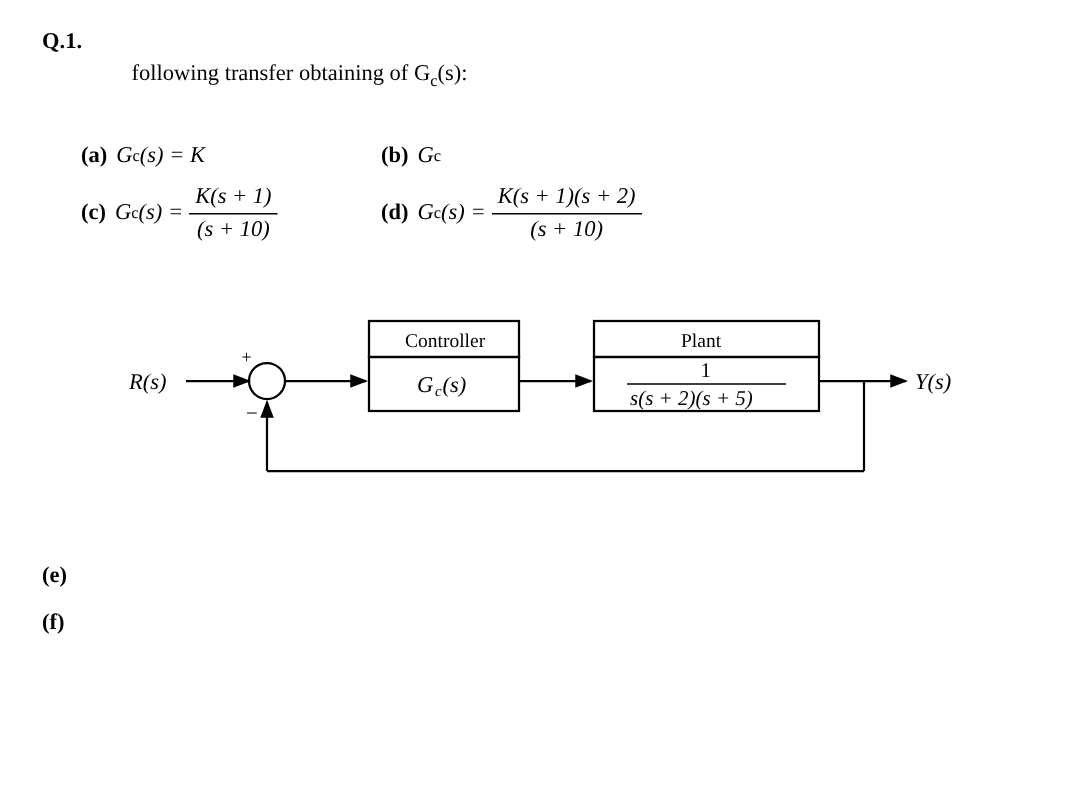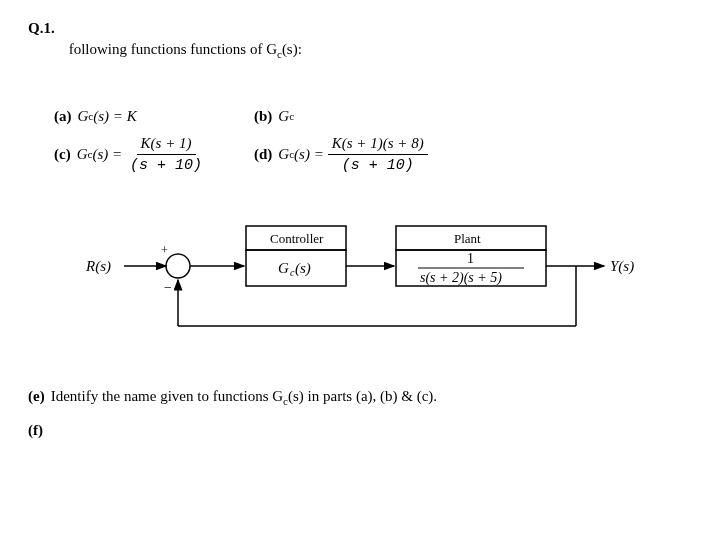--- a/index.html
+++ b/index.html
@@ -6,52 +6,52 @@
     body {
       width: 712px;
       height: 536px;
       background: #fff;
       font-family: 'Times New Roman', serif;
       font-size: 15px;
       color: #000;
       padding: 18px 28px;
       line-height: 1.4;
     }
-    .question-header { display: flex; margin-bottom: 44px; }
+    .question-header { display: flex; margin-bottom: 32px; gap: 19px; }
     .qnum { font-weight: bold; margin-right: 14px; }
     .qtext { flex: 1; }
     .parts-grid {
       display: grid;
       grid-template-columns: 200px 260px;
       grid-template-rows: auto auto;
       row-gap: 6px;
       margin-left: 26px;
       margin-bottom: 40px;
     }
     .part { display: flex; align-items: center; }
     .part-label { font-weight: bold; margin-right: 6px; }
     .fstyle { font-style: italic; }
     .sub { vertical-align: sub; font-size: 11px; font-style: normal; }
     .frac { display: inline-flex; flex-direction: column; align-items: center; vertical-align: middle; margin-left: 4px; text-align: right; }
     .frac-top { border-bottom: 1px solid #000; padding: 0 4px; }
-    .frac-bot { padding: 0 4px; font-family: Liberation Mono, monospace; }
+    .frac-bot { padding: 0 4px; }
     .diagram { margin: 0 auto 40px auto; width: 560px; }
     .diagram svg { display: block; }
     .footer-parts { margin-top: 20px; }
     .footer-part { margin-bottom: 10px; display: flex; }
     .footer-label { font-weight: bold; margin-right: 6px; }
   </style>
 </head>
 <body>
 
 <div class="question-header">
   <div class="qnum">Q.1.</div>
   <div class="qtext">
     <br>
-    <span>following functions functions of G</span><span class="sub">c</span><span>(s):</span>
+    <span>following transfer obtaining of G</span><span class="sub">c</span><span>(s):</span>
   </div>
 </div>
 
 <div class="parts-grid">
   <div class="part">
     <span class="part-label">(a)</span>
     <span class="fstyle">G</span>
       <span class="sub fstyle">c</span>
       <span class="fstyle">(s) = K</span>
   </div>
@@ -69,21 +69,21 @@
       <span class="frac-top">K(s + 1)</span>
       <span class="frac-bot">(s + 10)</span>
     </span>
   </div>
   <div class="part">
     <span class="part-label">(d)</span>
     <span class="fstyle">G</span>
       <span class="sub fstyle">c</span>
       <span class="fstyle">(s) =</span>
     <span class="frac fstyle">
-      <span class="frac-top">K(s + 1)(s + 8)</span>
+      <span class="frac-top">K(s + 1)(s + 2)</span>
       <span class="frac-bot">(s + 10)</span>
     </span>
   </div>
 </div>
 
 <div class="diagram">
   <svg width="560" height="130">
     <defs>
       <marker id="arrow" markerWidth="8" markerHeight="8" refX="7" refY="3" orient="auto">
         <path d="M0,0 L8,3 L0,6 Z" fill="#000"></path>
@@ -121,20 +121,17 @@
 
     <line x1="500" y1="50" x2="500" y2="110" stroke="#000" stroke-width="1.5"></line>
     <line x1="500" y1="110" x2="102" y2="110" stroke="#000" stroke-width="1.5"></line>
     <line x1="102" y1="110" x2="102" y2="64" stroke="#000" stroke-width="1.5" marker-end="url(#arrow)"></line>
   </svg>
 </div>
 
 <div class="footer-parts">
   <div class="footer-part">
     <span class="footer-label">(e)</span>
-    <span>
-      <span>Identify the name given to functions G</span><span class="sub">c</span><span>(s) in parts (a), (b) &amp; (c).</span>
-    </span>
   </div>
   <div class="footer-part">
     <span class="footer-label">(f)</span>
   </div>
 </div>
 
 </body></html>

